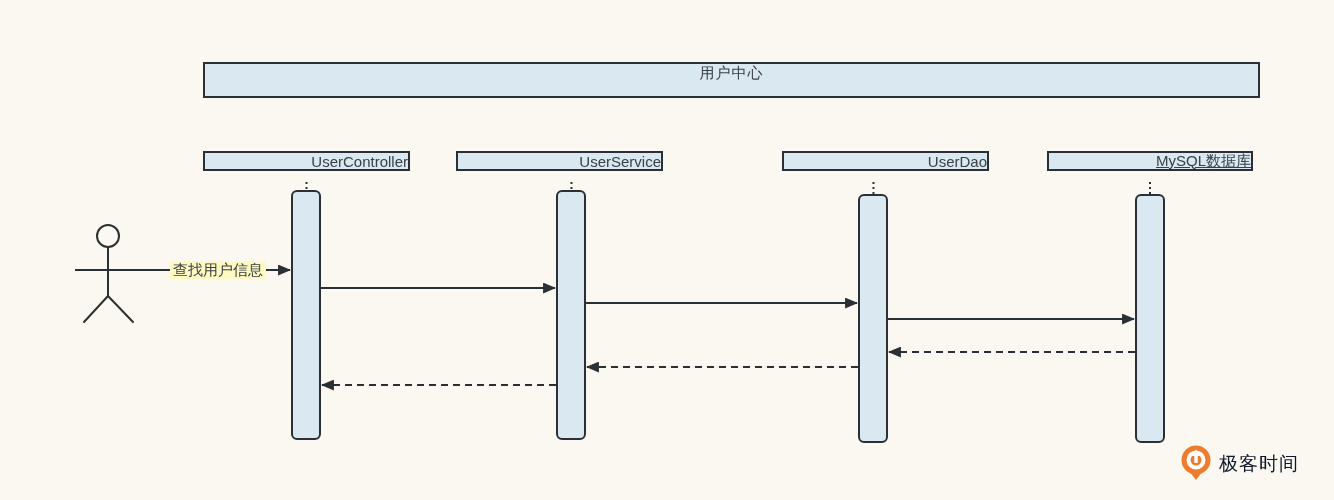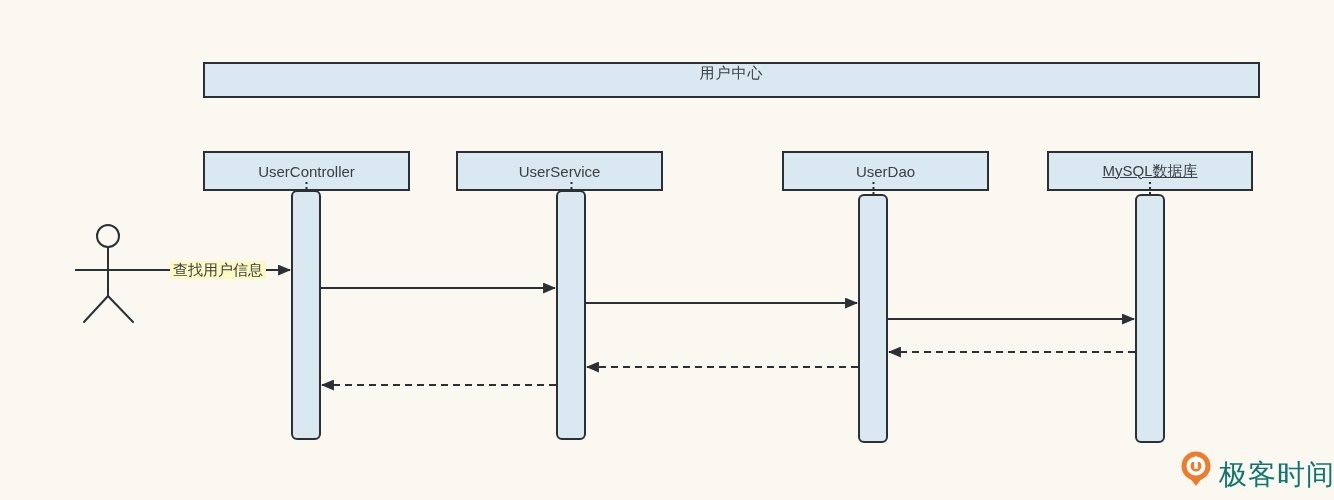--- a/index.html
+++ b/index.html
@@ -20,24 +20,24 @@
     width: 1057px; height: 36px;
     background: #D9E8F1;
     border: 2px solid #2B3034;
     display: flex; align-items: flex-start; justify-content: center;
     font-size: 15px; color: #3A4045;
     letter-spacing: 1px;
   }
 
   .participant {
     position: absolute;
-    top: 151px; height: 40px; width: 207px;
+    top: 151px; height: 20px; width: 207px;
     background: #D9E8F1;
     border: 2px solid #2B3034;
-    display: flex; align-items: center; justify-content: center;
+    display: flex; align-items: center; justify-content: flex-end;
     font-size: 15px; color: #3A4045;
   }
   .p0 { left: 203px; }
   .p1 { left: 456px; }
   .p2 { left: 782px; }
   .p3 { left: 1047px; width: 206px; text-decoration: underline; }
 
   .activation {
     position: absolute;
     width: 30px;
@@ -66,26 +66,25 @@
     white-space: nowrap;
   }
 
   .brand {
     position: absolute;
     left: 1179px; top: 444px;
     display: flex; align-items: center;
     gap: 6px;
   }
   .brand-text {
-    font-size: 28px;
-    color: #0f766e;
+    font-size: 19px;
+    color: #0f172a;
     letter-spacing: 1px;
     line-height: 40px;
     white-space: nowrap;
-    margin-top: 11px;
   }
 </style>
 </head>
 <body>
 
 <div class="stage">
 
   <div class="title-bar">
     <span>用户中心</span>
   </div>

